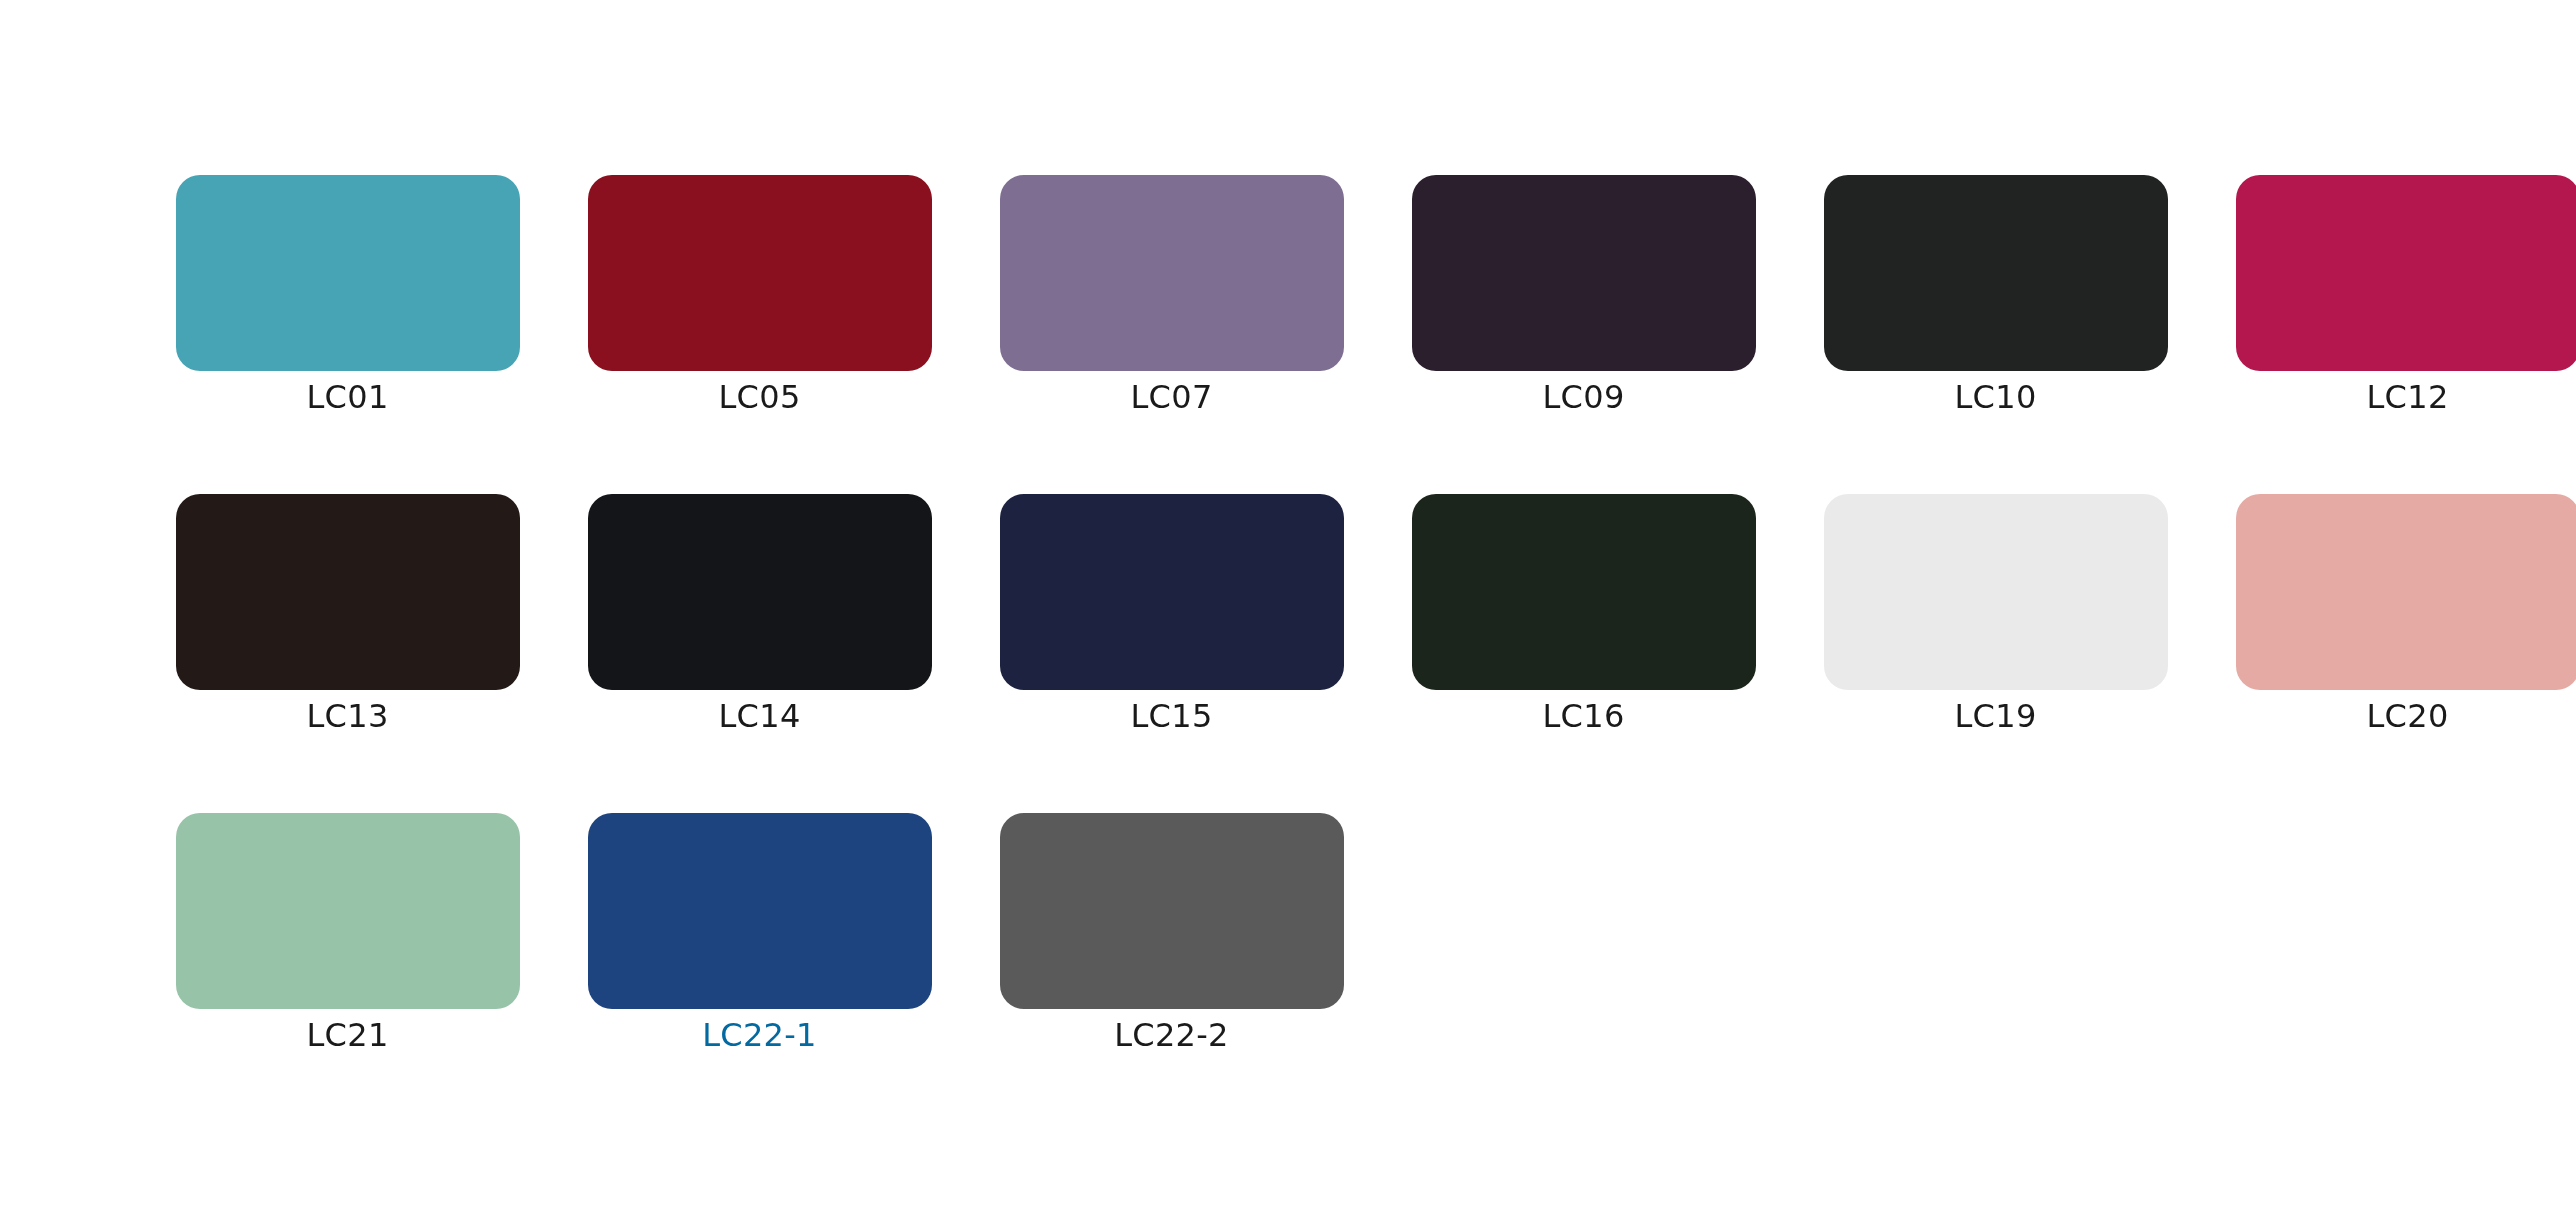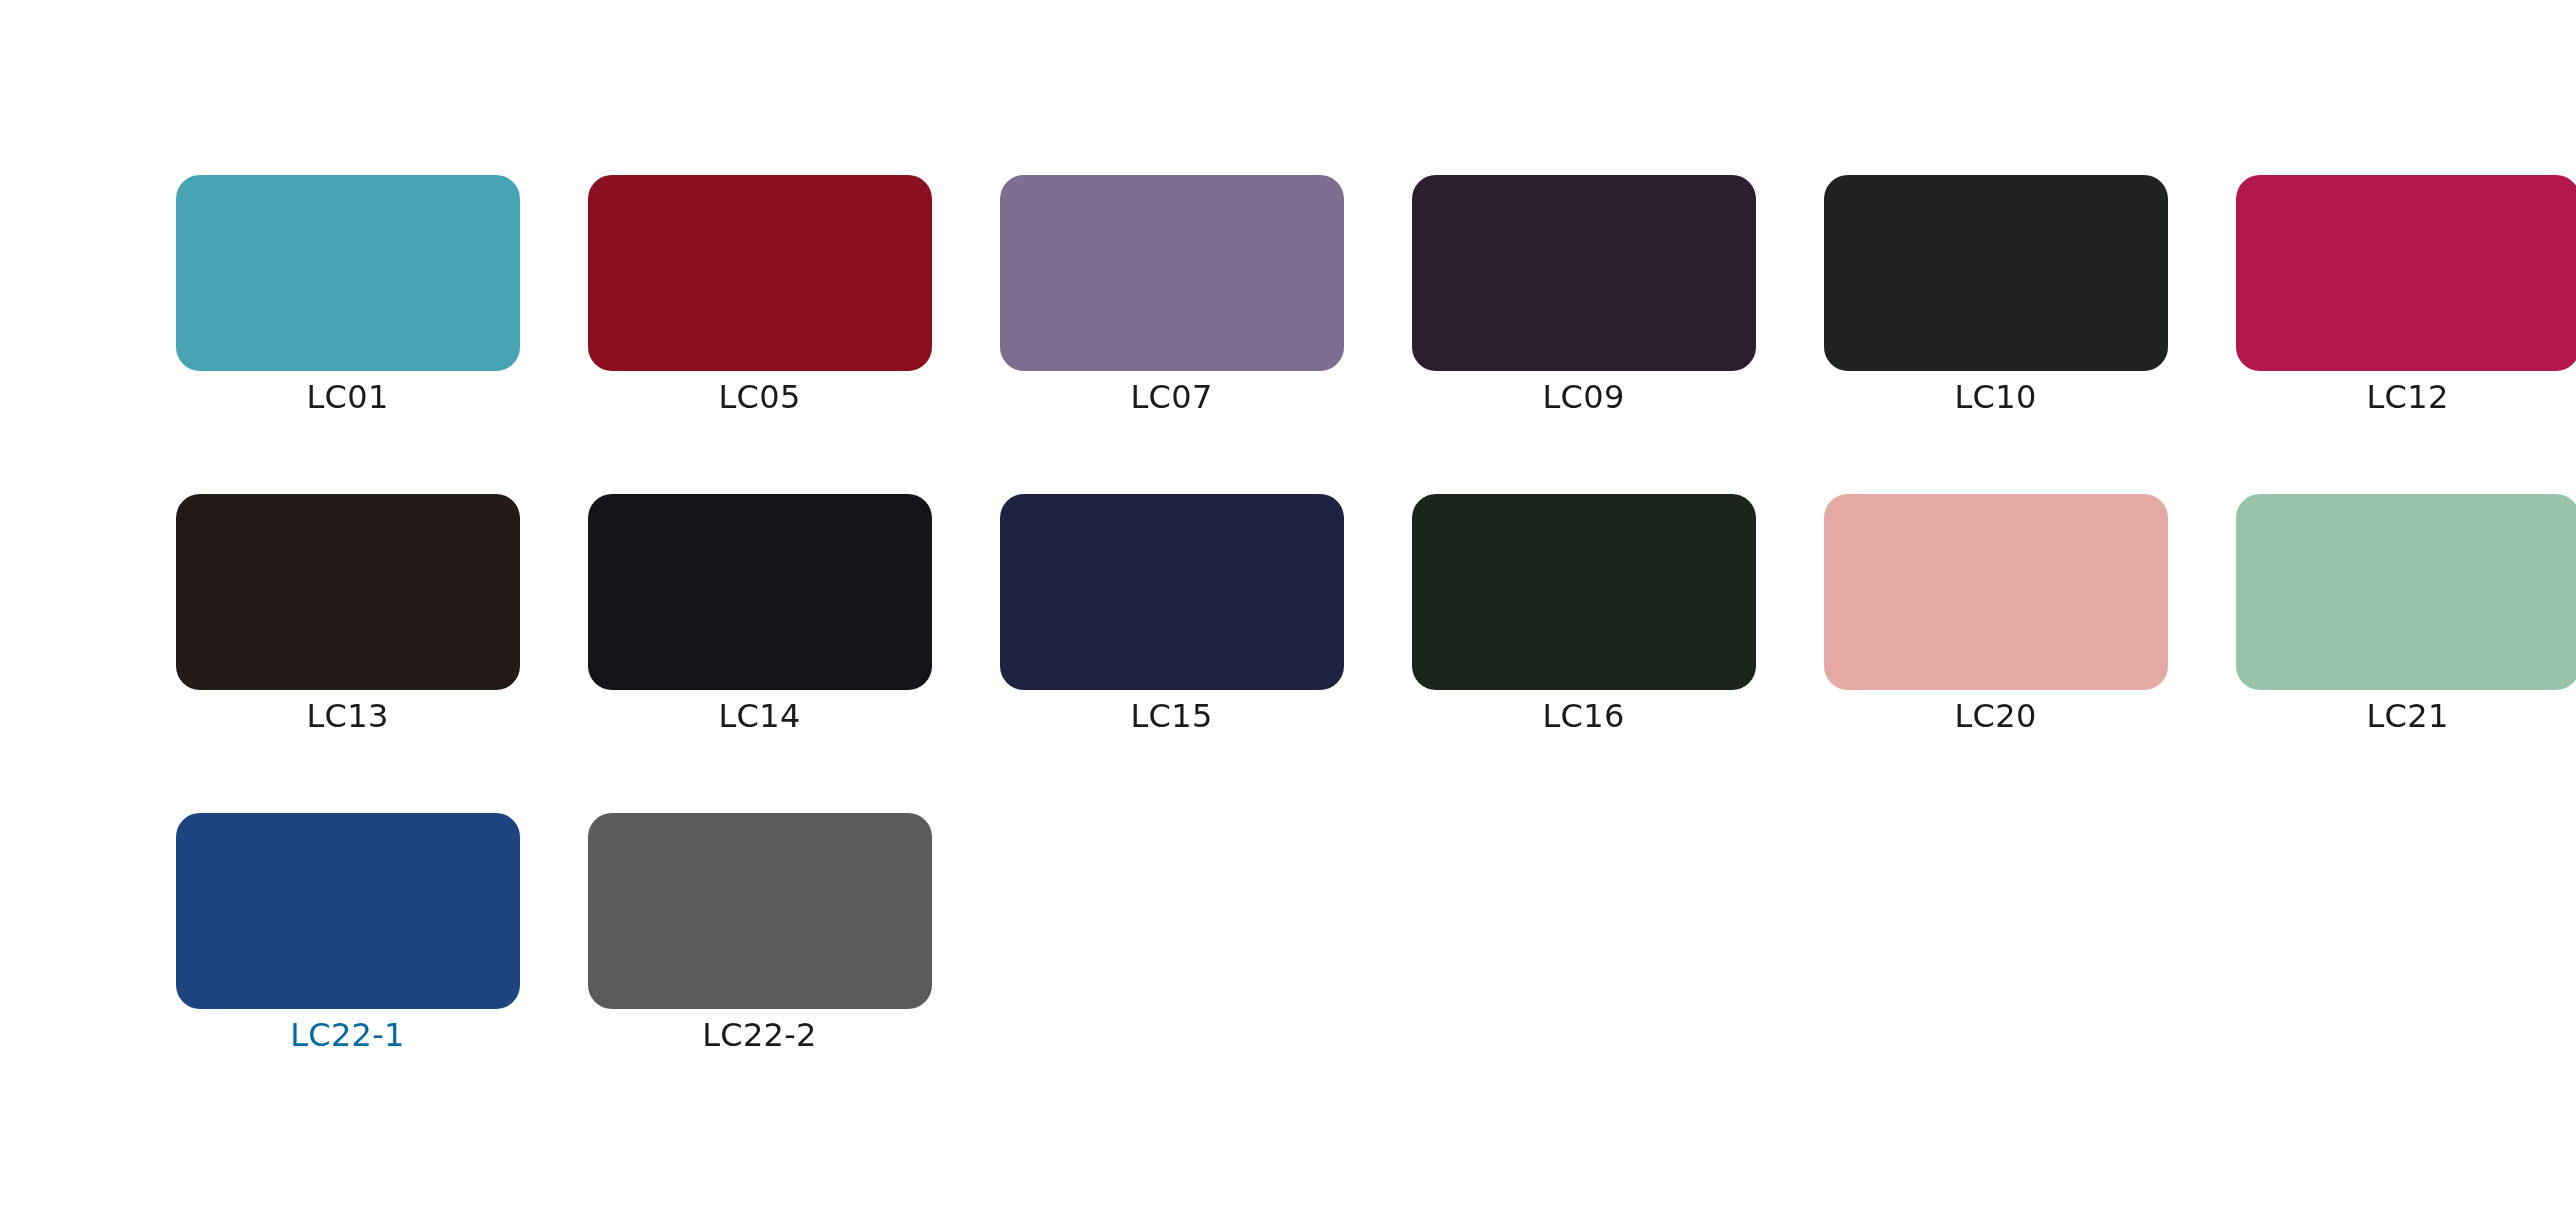--- a/index.html
+++ b/index.html
@@ -99,20 +99,24 @@
       </div>
       <div class="swatch-cell">
         <div class="swatch-chip" style="background-color: rgb(28, 34, 64);"></div>
         <div class="swatch-label" style="color: rgb(26, 26, 26);">LC15</div>
       </div>
       <div class="swatch-cell">
         <div class="swatch-chip" style="background-color: rgb(28, 37, 27);"></div>
         <div class="swatch-label" style="color: rgb(26, 26, 26);">LC16</div>
       </div>
       <div class="swatch-cell">
+        <div class="swatch-chip" style="background-color: rgb(234, 234, 234);"></div>
+        <div class="swatch-label" style="color: rgb(26, 26, 26);">LC19</div>
+      </div>
+      <div class="swatch-cell">
         <div class="swatch-chip" style="background-color: rgb(229, 170, 164);"></div>
         <div class="swatch-label" style="color: rgb(26, 26, 26);">LC20</div>
       </div>
       <div class="swatch-cell">
         <div class="swatch-chip" style="background-color: rgb(151, 195, 168);"></div>
         <div class="swatch-label" style="color: rgb(26, 26, 26);">LC21</div>
       </div>
       <div class="swatch-cell">
         <div class="swatch-chip" style="background-color: rgb(30, 68, 128);"></div>
         <div class="swatch-label" style="color: #0369a1;">LC22-1</div>

